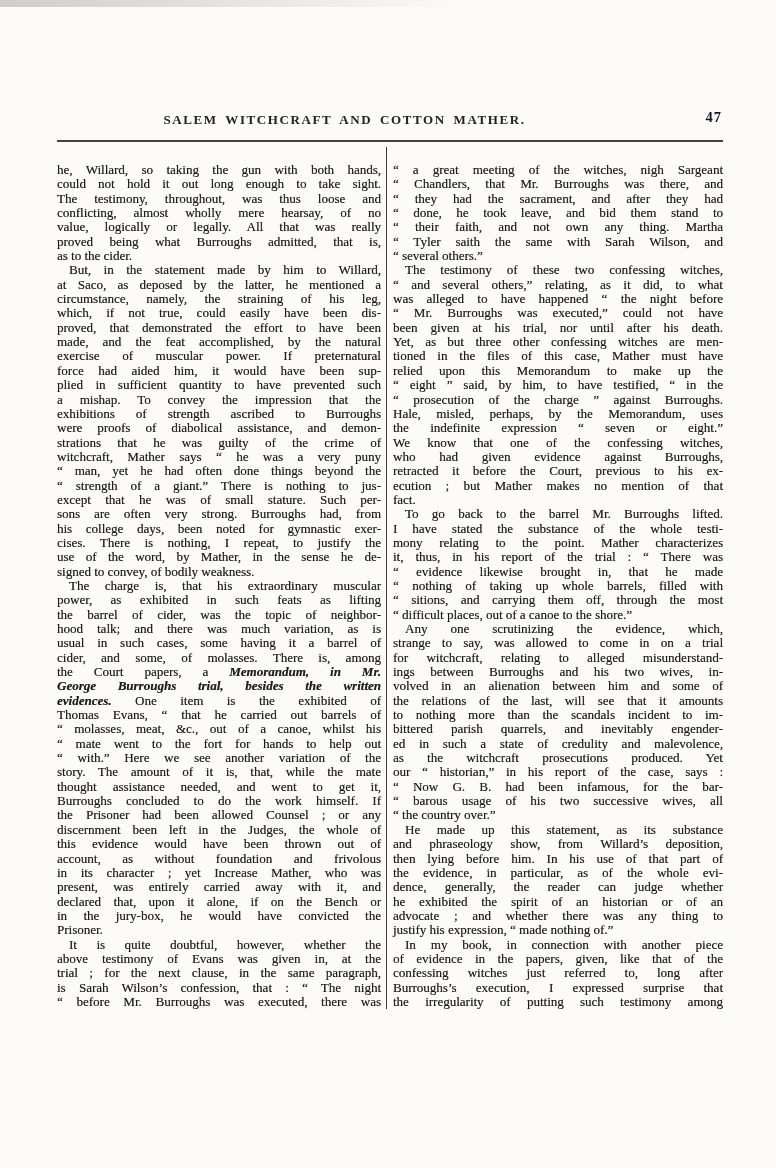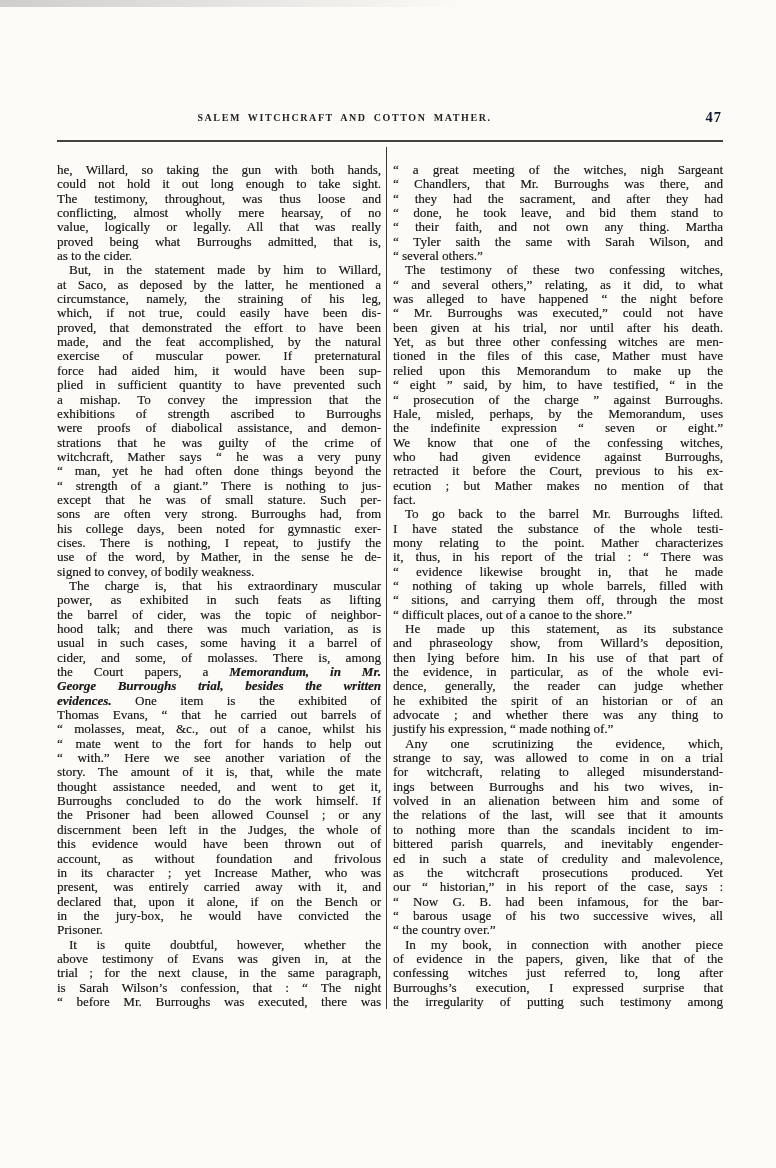--- a/index.html
+++ b/index.html
@@ -18,21 +18,21 @@
     position: absolute; top: 0; left: 0; width: 470px; height: 7px;
     background: linear-gradient(to right, rgba(120,120,118,.35), rgba(150,150,148,.18) 60%, rgba(160,160,158,0));
     border-radius: 0 0 4px 0;
   }
   .running-head {
     position: absolute; top: 109px; left: 57px; width: 665px; height: 24px;
   }
   .head-title {
     display: block; text-align: center;
     position: relative; left: -45px; top: 3px;
-    font-size: 10px; font-weight: bold; letter-spacing: 1.6px;
+    font-size: 13px; font-weight: bold; letter-spacing: 1.6px;
     word-spacing: 3px;
     color: #242220;
   }
   .page-num {
     position: absolute; right: 0; top: 0;
     font-size: 14.5px; font-weight: bold; letter-spacing: 1px;
     color: #0f172a;
   }
   .head-rule {
     position: absolute; top: 140px; left: 57px; width: 666px; height: 2px;
@@ -177,46 +177,46 @@
           <div class="line indent"><span>To go back to the barrel Mr. Burroughs lifted.</span></div>
           <div class="line"><span>I have stated the substance of the whole testi-</span></div>
           <div class="line"><span>mony relating to the point.  Mather characterizes</span></div>
           <div class="line"><span>it, thus, in his report of the trial :  “ There was</span></div>
           <div class="line"><span>“ evidence likewise brought in, that he made</span></div>
           <div class="line"><span>“ nothing of taking up whole barrels, filled with</span></div>
           <div class="line"><span>“ sitions, and carrying them off, through the most</span></div>
           <div class="line para-end"><span>“ difficult places, out of a canoe to the shore.”</span></div>
         </div>
         <div class="para">
-          <div class="line indent"><span>He made up this statement, as its substance</span></div>
-          <div class="line"><span>and phraseology show, from Willard’s deposition,</span></div>
-          <div class="line"><span>then lying before him.  In his use of that part of</span></div>
-          <div class="line"><span>the evidence, in particular, as of the whole evi-</span></div>
-          <div class="line"><span>dence, generally, the reader can judge whether</span></div>
-          <div class="line"><span>he exhibited the spirit of an historian or of an</span></div>
-          <div class="line"><span>advocate ; and whether there was any thing to</span></div>
-          <div class="line para-end"><span>justify his expression, “ made nothing of.”</span></div>
-        </div>
-        <div class="para">
           <div class="line indent"><span>Any one scrutinizing the evidence, which,</span></div>
           <div class="line"><span>strange to say, was allowed to come in on a trial</span></div>
           <div class="line"><span>for witchcraft, relating to alleged misunderstand-</span></div>
           <div class="line"><span>ings between Burroughs and his two wives, in-</span></div>
           <div class="line"><span>volved in an alienation between him and some of</span></div>
           <div class="line"><span>the relations of the last, will see that it amounts</span></div>
           <div class="line"><span>to nothing more than the scandals incident to im-</span></div>
           <div class="line"><span>bittered parish quarrels, and inevitably engender-</span></div>
           <div class="line"><span>ed in such a state of credulity and malevolence,</span></div>
           <div class="line"><span>as the witchcraft prosecutions produced.  Yet</span></div>
           <div class="line"><span>our “ historian,” in his report of the case, says :</span></div>
           <div class="line"><span>“ Now G. B. had been infamous, for the bar-</span></div>
           <div class="line"><span>“ barous usage of his two successive wives, all</span></div>
           <div class="line para-end"><span>“ the country over.”</span></div>
         </div>
         <div class="para">
+          <div class="line indent"><span>He made up this statement, as its substance</span></div>
+          <div class="line"><span>and phraseology show, from Willard’s deposition,</span></div>
+          <div class="line"><span>then lying before him.  In his use of that part of</span></div>
+          <div class="line"><span>the evidence, in particular, as of the whole evi-</span></div>
+          <div class="line"><span>dence, generally, the reader can judge whether</span></div>
+          <div class="line"><span>he exhibited the spirit of an historian or of an</span></div>
+          <div class="line"><span>advocate ; and whether there was any thing to</span></div>
+          <div class="line para-end"><span>justify his expression, “ made nothing of.”</span></div>
+        </div>
+        <div class="para">
           <div class="line indent"><span>In my book, in connection with another piece</span></div>
           <div class="line"><span>of evidence in the papers, given, like that of the</span></div>
           <div class="line"><span>confessing witches just referred to, long after</span></div>
           <div class="line"><span>Burroughs’s execution, I expressed surprise that</span></div>
           <div class="line"><span>the irregularity of putting such testimony among</span></div>
         </div>
       </div>
   </div>
 </div>
 

